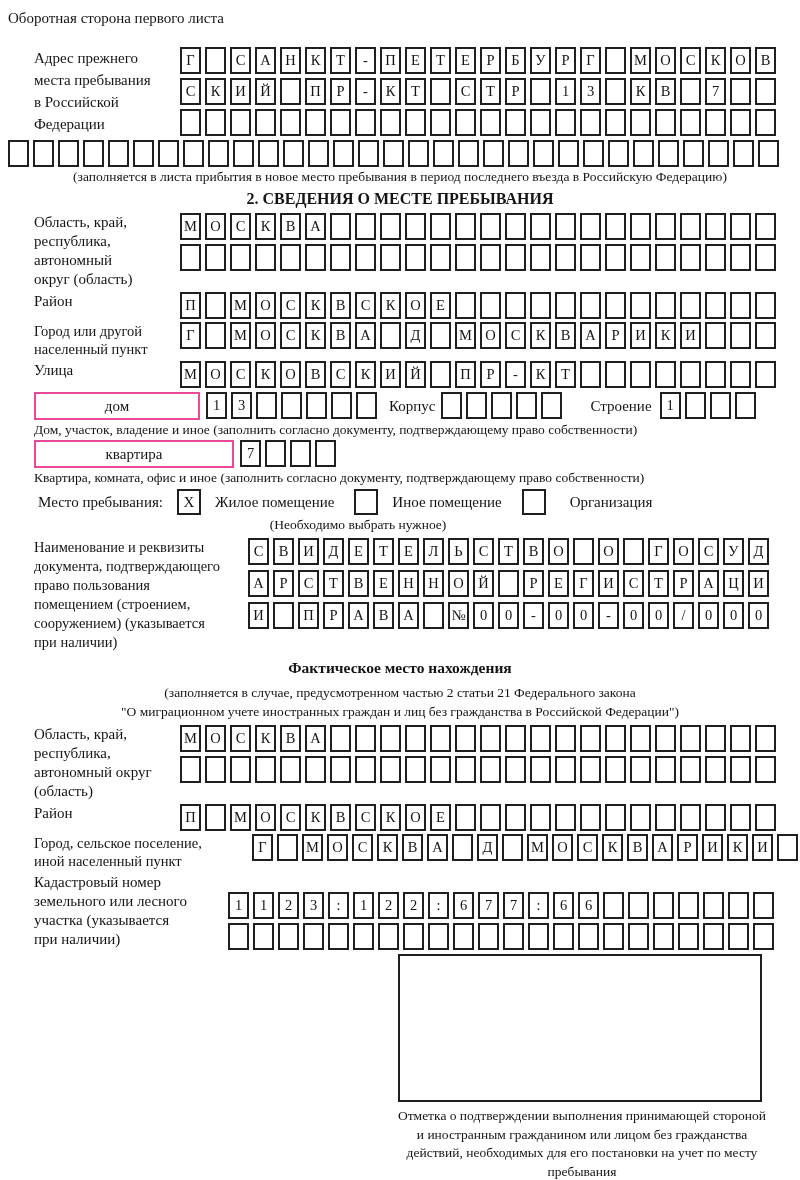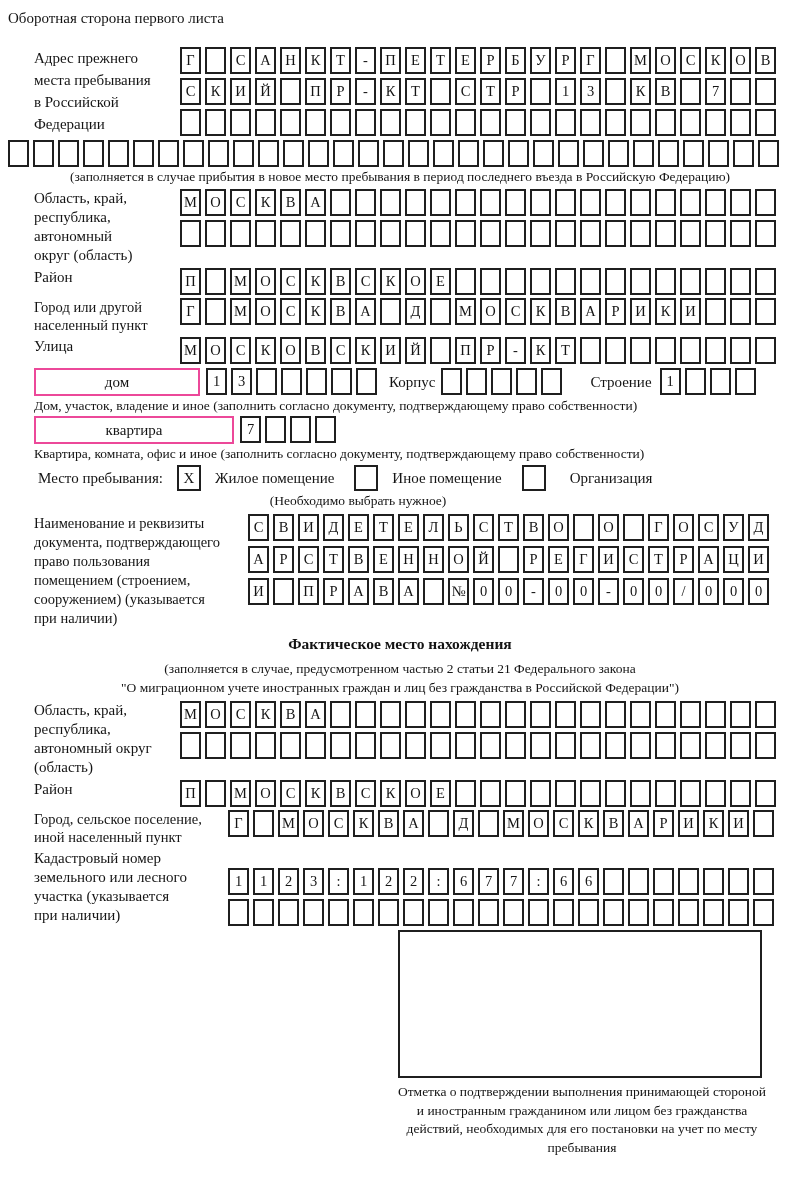--- a/index.html
+++ b/index.html
@@ -198,22 +198,23 @@
       <span class="cell"></span>
       <span class="cell"></span>
       <span class="cell"></span>
       <span class="cell"></span>
       <span class="cell"></span>
       <span class="cell"></span>
       <span class="cell"></span>
       <span class="cell"></span>
       <span class="cell"></span>
     </div>
-  <div class="note-center">(заполняется в случае прибытия в новое место пребывания в период последнего въезда в Российскую Федерацию)</div>
-
+  <div class="note-center">(заполняется в листа прибытия в новое место пребывания в период последнего въезда в Российскую Федерацию)</div>
+
+  <div class="section-title">2. СВЕДЕНИЯ О МЕСТЕ ПРЕБЫВАНИЯ</div>
 
   <div class="form-row mt4">
     <div class="form-label">Область, край,
 республика,
 автономный
 округ (область)</div>
     <div class="grid">
       <div class="cells">
           <span class="cell">М</span>
           <span class="cell">О</span>
@@ -579,21 +580,21 @@
         <span class="cell"></span>
         <span class="cell"></span>
         <span class="cell"></span>
         <span class="cell"></span>
         <span class="cell"></span>
         <span class="cell"></span>
         <span class="cell"></span>
       </div>
   </div>
 
-  <div class="form-row" style="height:36px;">
+  <div class="form-row" style="height:36px;gap:24px;">
     <div class="form-label small wide">Город, сельское поселение,
 иной населенный пункт</div>
     <div class="cells">
         <span class="cell">Г</span>
         <span class="cell"></span>
         <span class="cell">М</span>
         <span class="cell">О</span>
         <span class="cell">С</span>
         <span class="cell">К</span>
         <span class="cell">В</span>

